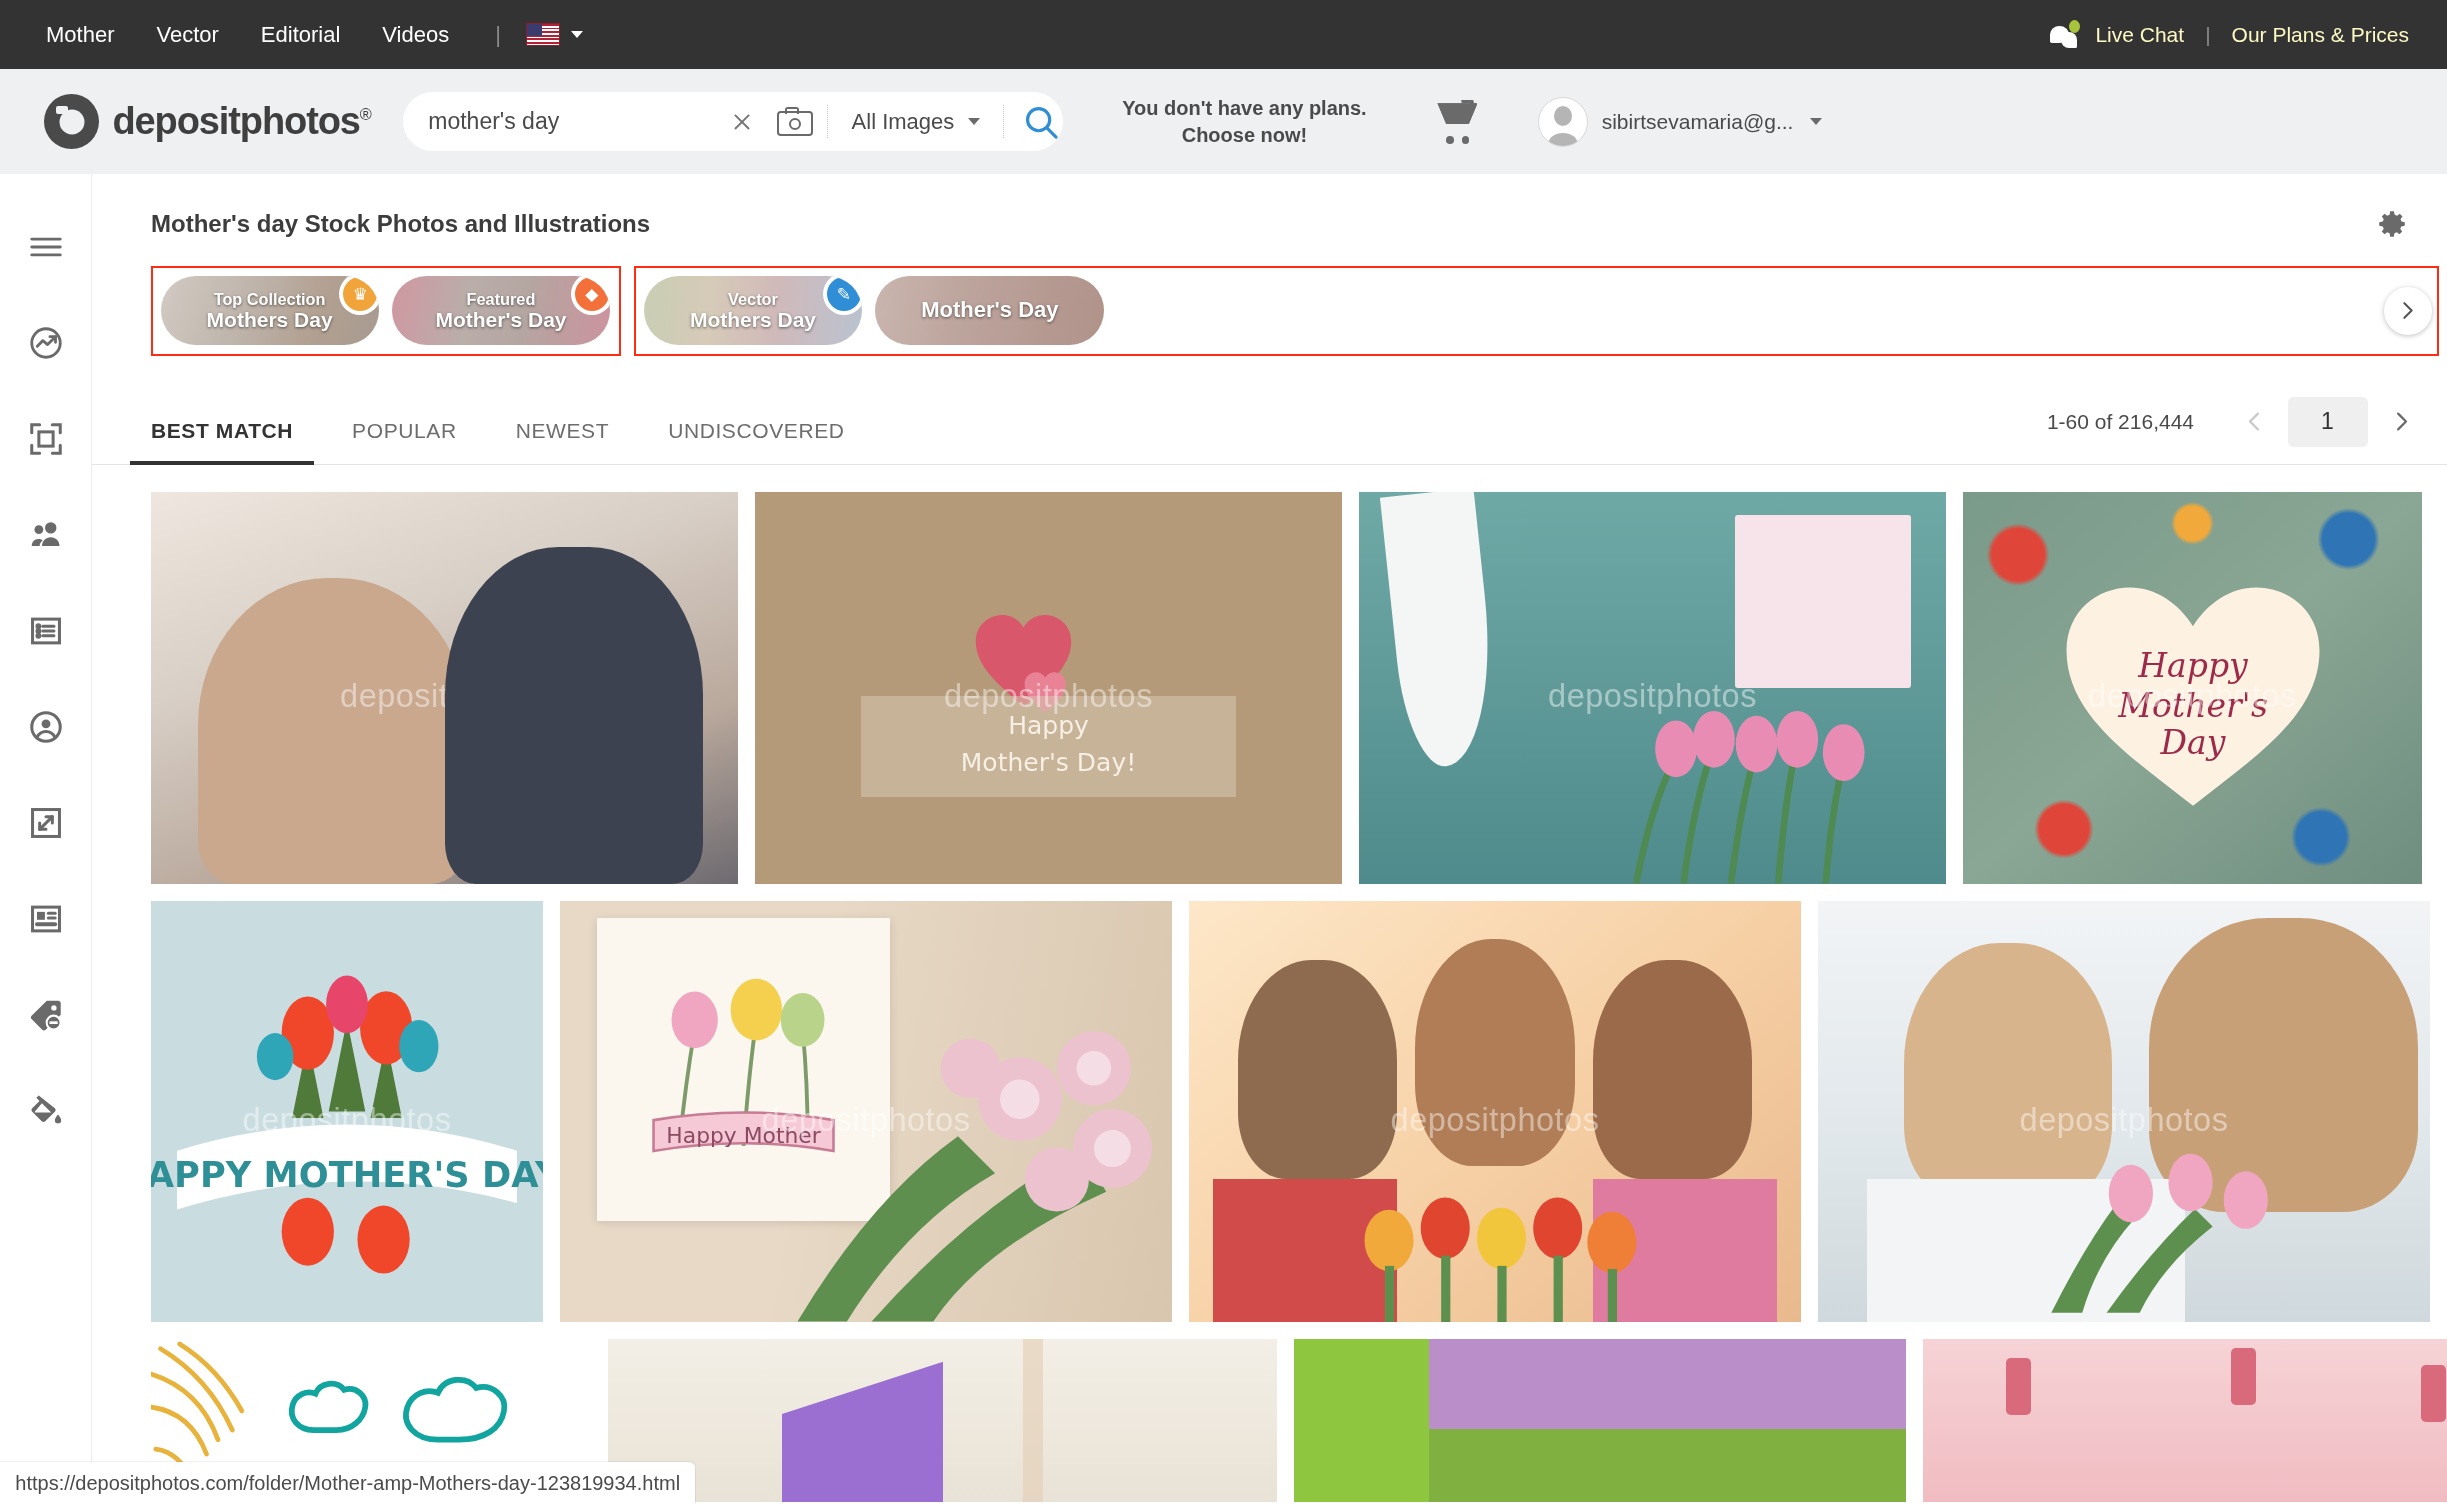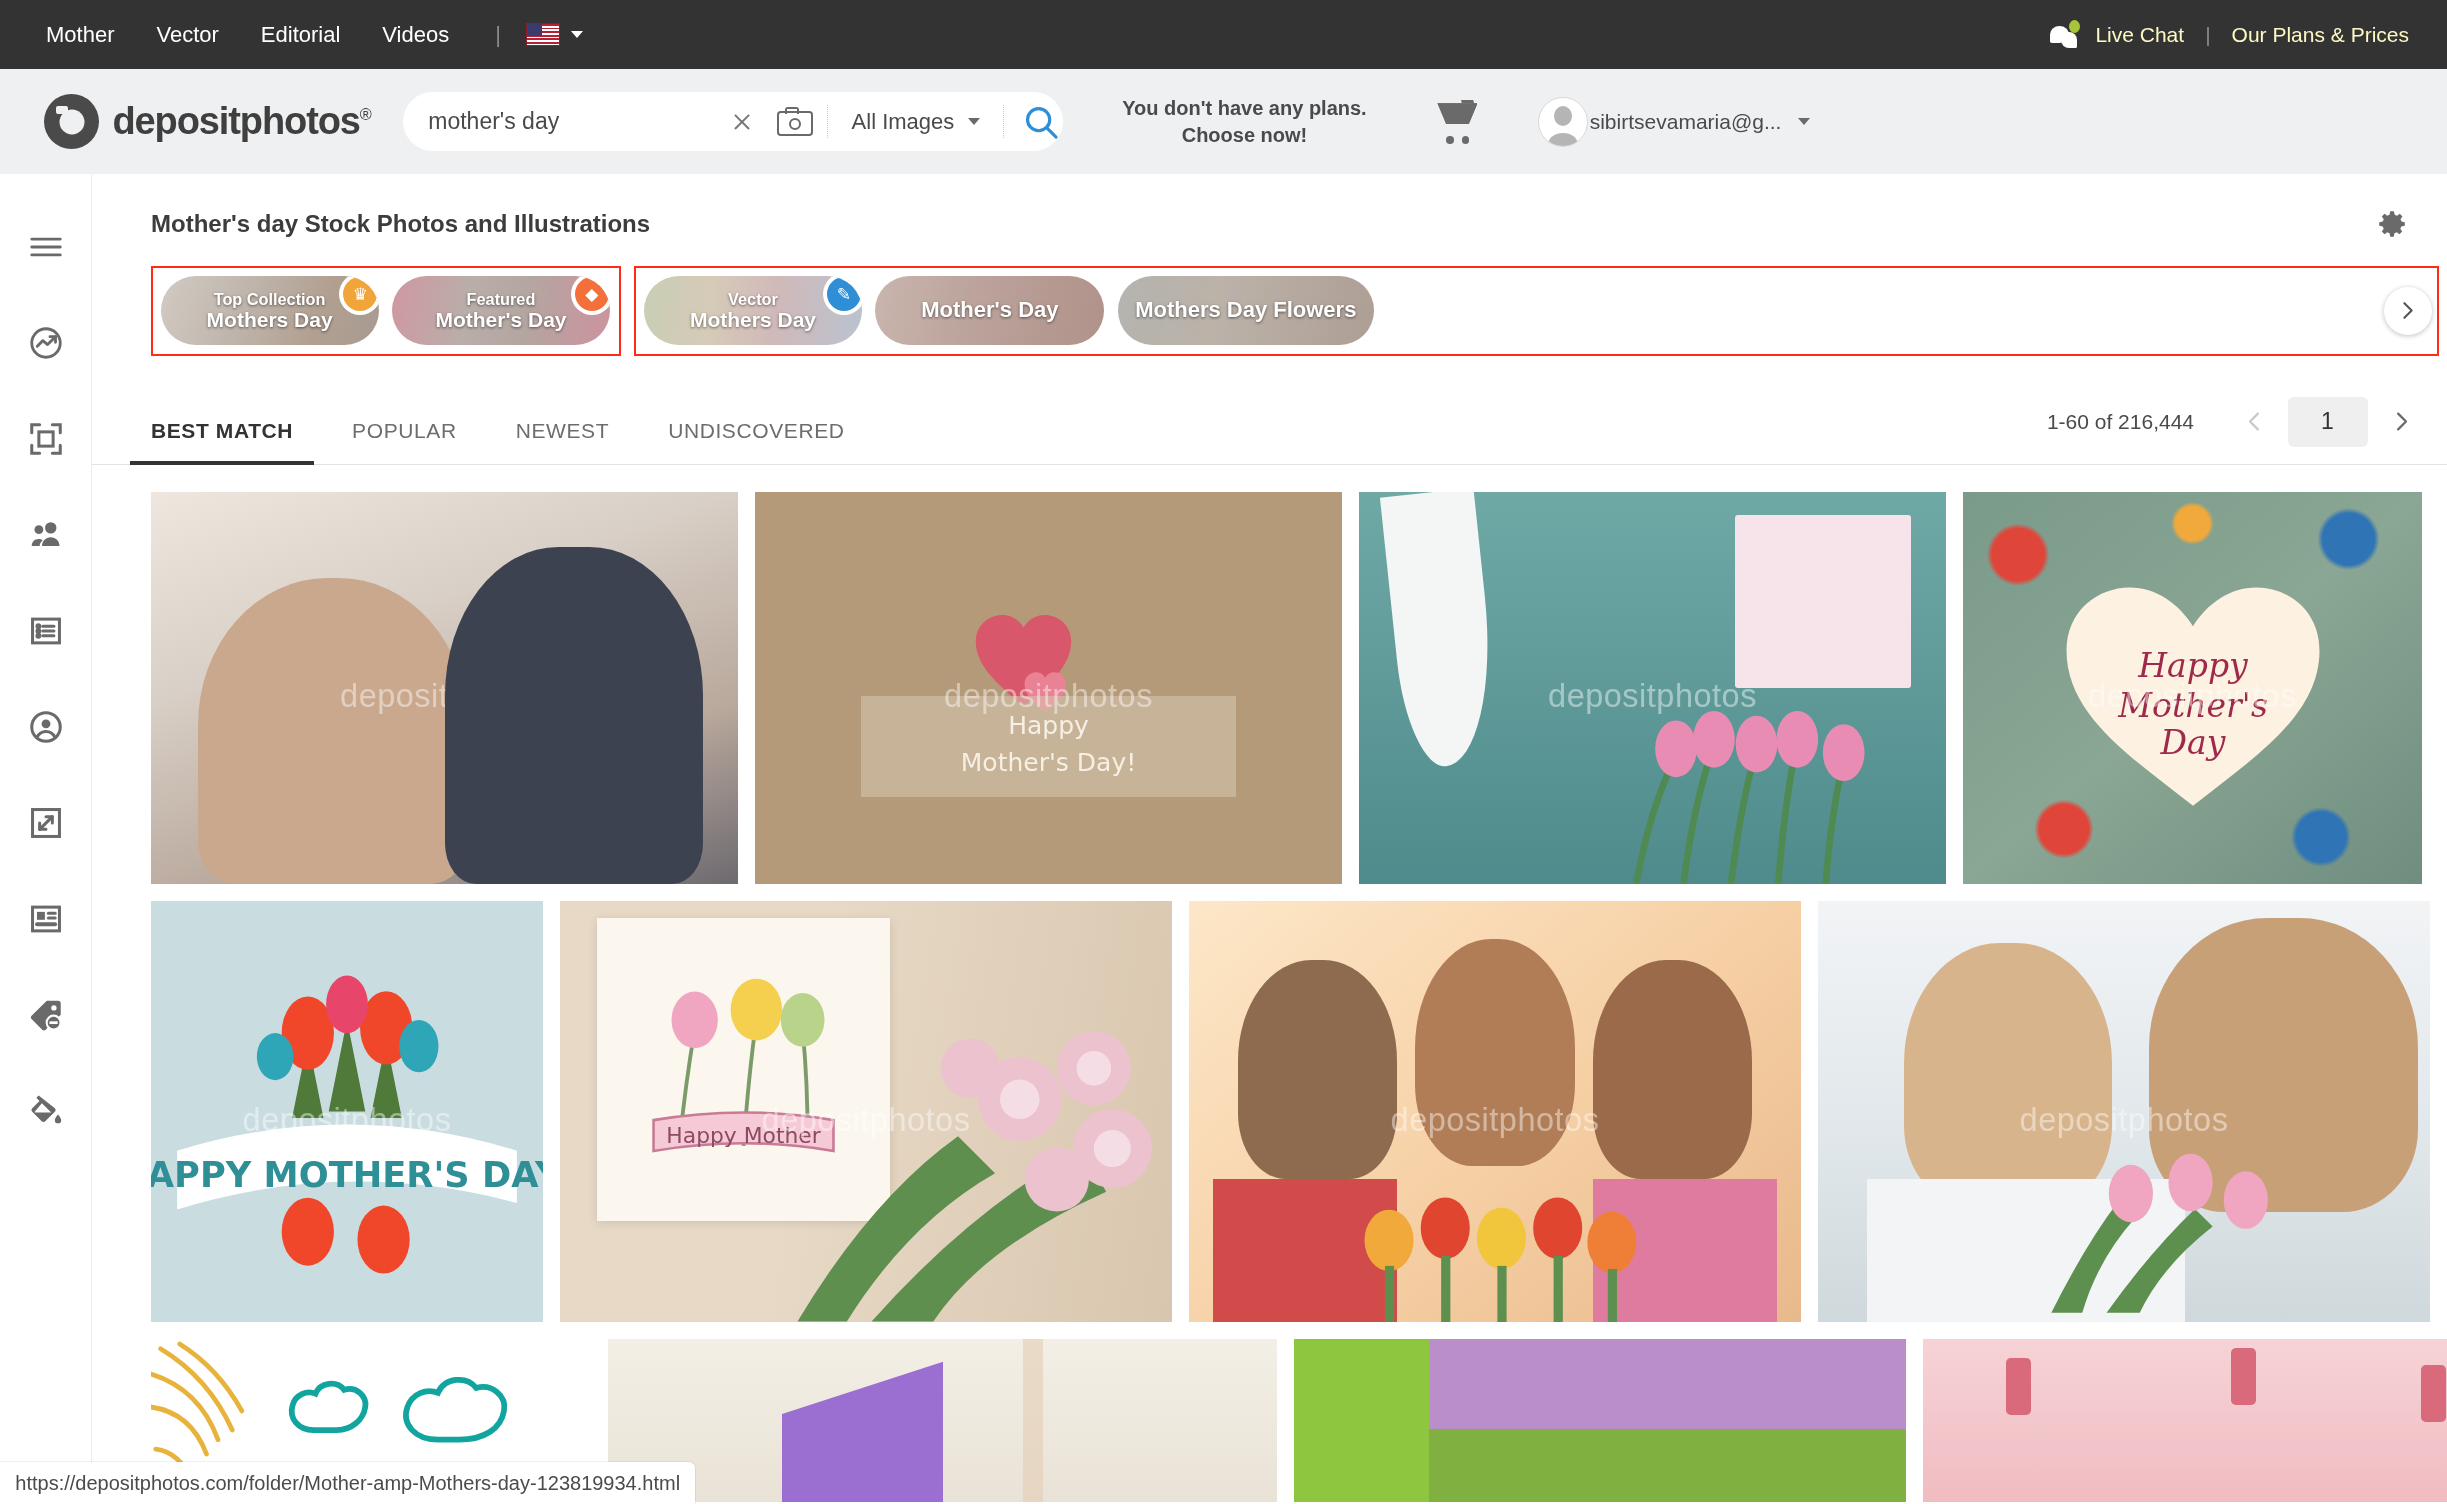--- a/index.html
+++ b/index.html
@@ -233,21 +233,21 @@
   }
   .avatar .head {
     position: absolute; left: 50%; top: 8.6px; transform: translateX(-50%);
     width: 18px; height: 20px; border-radius: 50%; background: #b5b5b5;
   }
   .avatar .body {
     position: absolute; left: 50%; bottom: -8.6px; transform: translateX(-50%);
     width: 29px; height: 21px; border-radius: 50% 50% 0 0; background: #b5b5b5;
   }
   .account-email {
-    font-size: 21px; color: #4a4a4a; margin-left: 2px; max-width: 239px;
+    font-size: 21px; color: #4a4a4a; margin-left: 14px; max-width: 239px;
     white-space: nowrap; overflow: hidden;
   }
   .account .caret-grey { margin-left: 17px; }
 
   
   .body-wrap { display: flex; height: calc(1505px - 69px - 105px); }
 
   .sidebar {
     width: 92px;
     flex: none;
@@ -655,25 +655,20 @@
             </span>
         </div>
 
         <div class="pill" style="width:229px">
           <div class="bg" style="background:linear-gradient(100deg,#e6cfc7 0%,#d5b9b0 45%,#c9a79d 100%);"></div>
           <div class="bg" style="background:rgba(0,0,0,.12)"></div>
           <div class="label"><span class="single">Mother's Day</span></div>
         </div>
 
 
-        <div class="pill" style="width:256px">
-          <div class="bg" style="background:linear-gradient(100deg,#cfcfc9 0%,#d8cdc2 40%,#c8b6ab 100%);"></div>
-          <div class="bg" style="background:rgba(0,0,0,.13)"></div>
-          <div class="label"><span class="single">Mothers Day Flowers</span></div>
-        </div>
 
         <span class="pill-next">
           <svg viewBox="0 0 24 24" width="25" height="25" fill="none" stroke="#555" stroke-width="2" stroke-linecap="round" stroke-linejoin="round">
               <polyline points="9,5 16,12 9,19"></polyline>
             </svg>
         </span>
       </div>
     </div>
 
     <div class="tabs-row">

